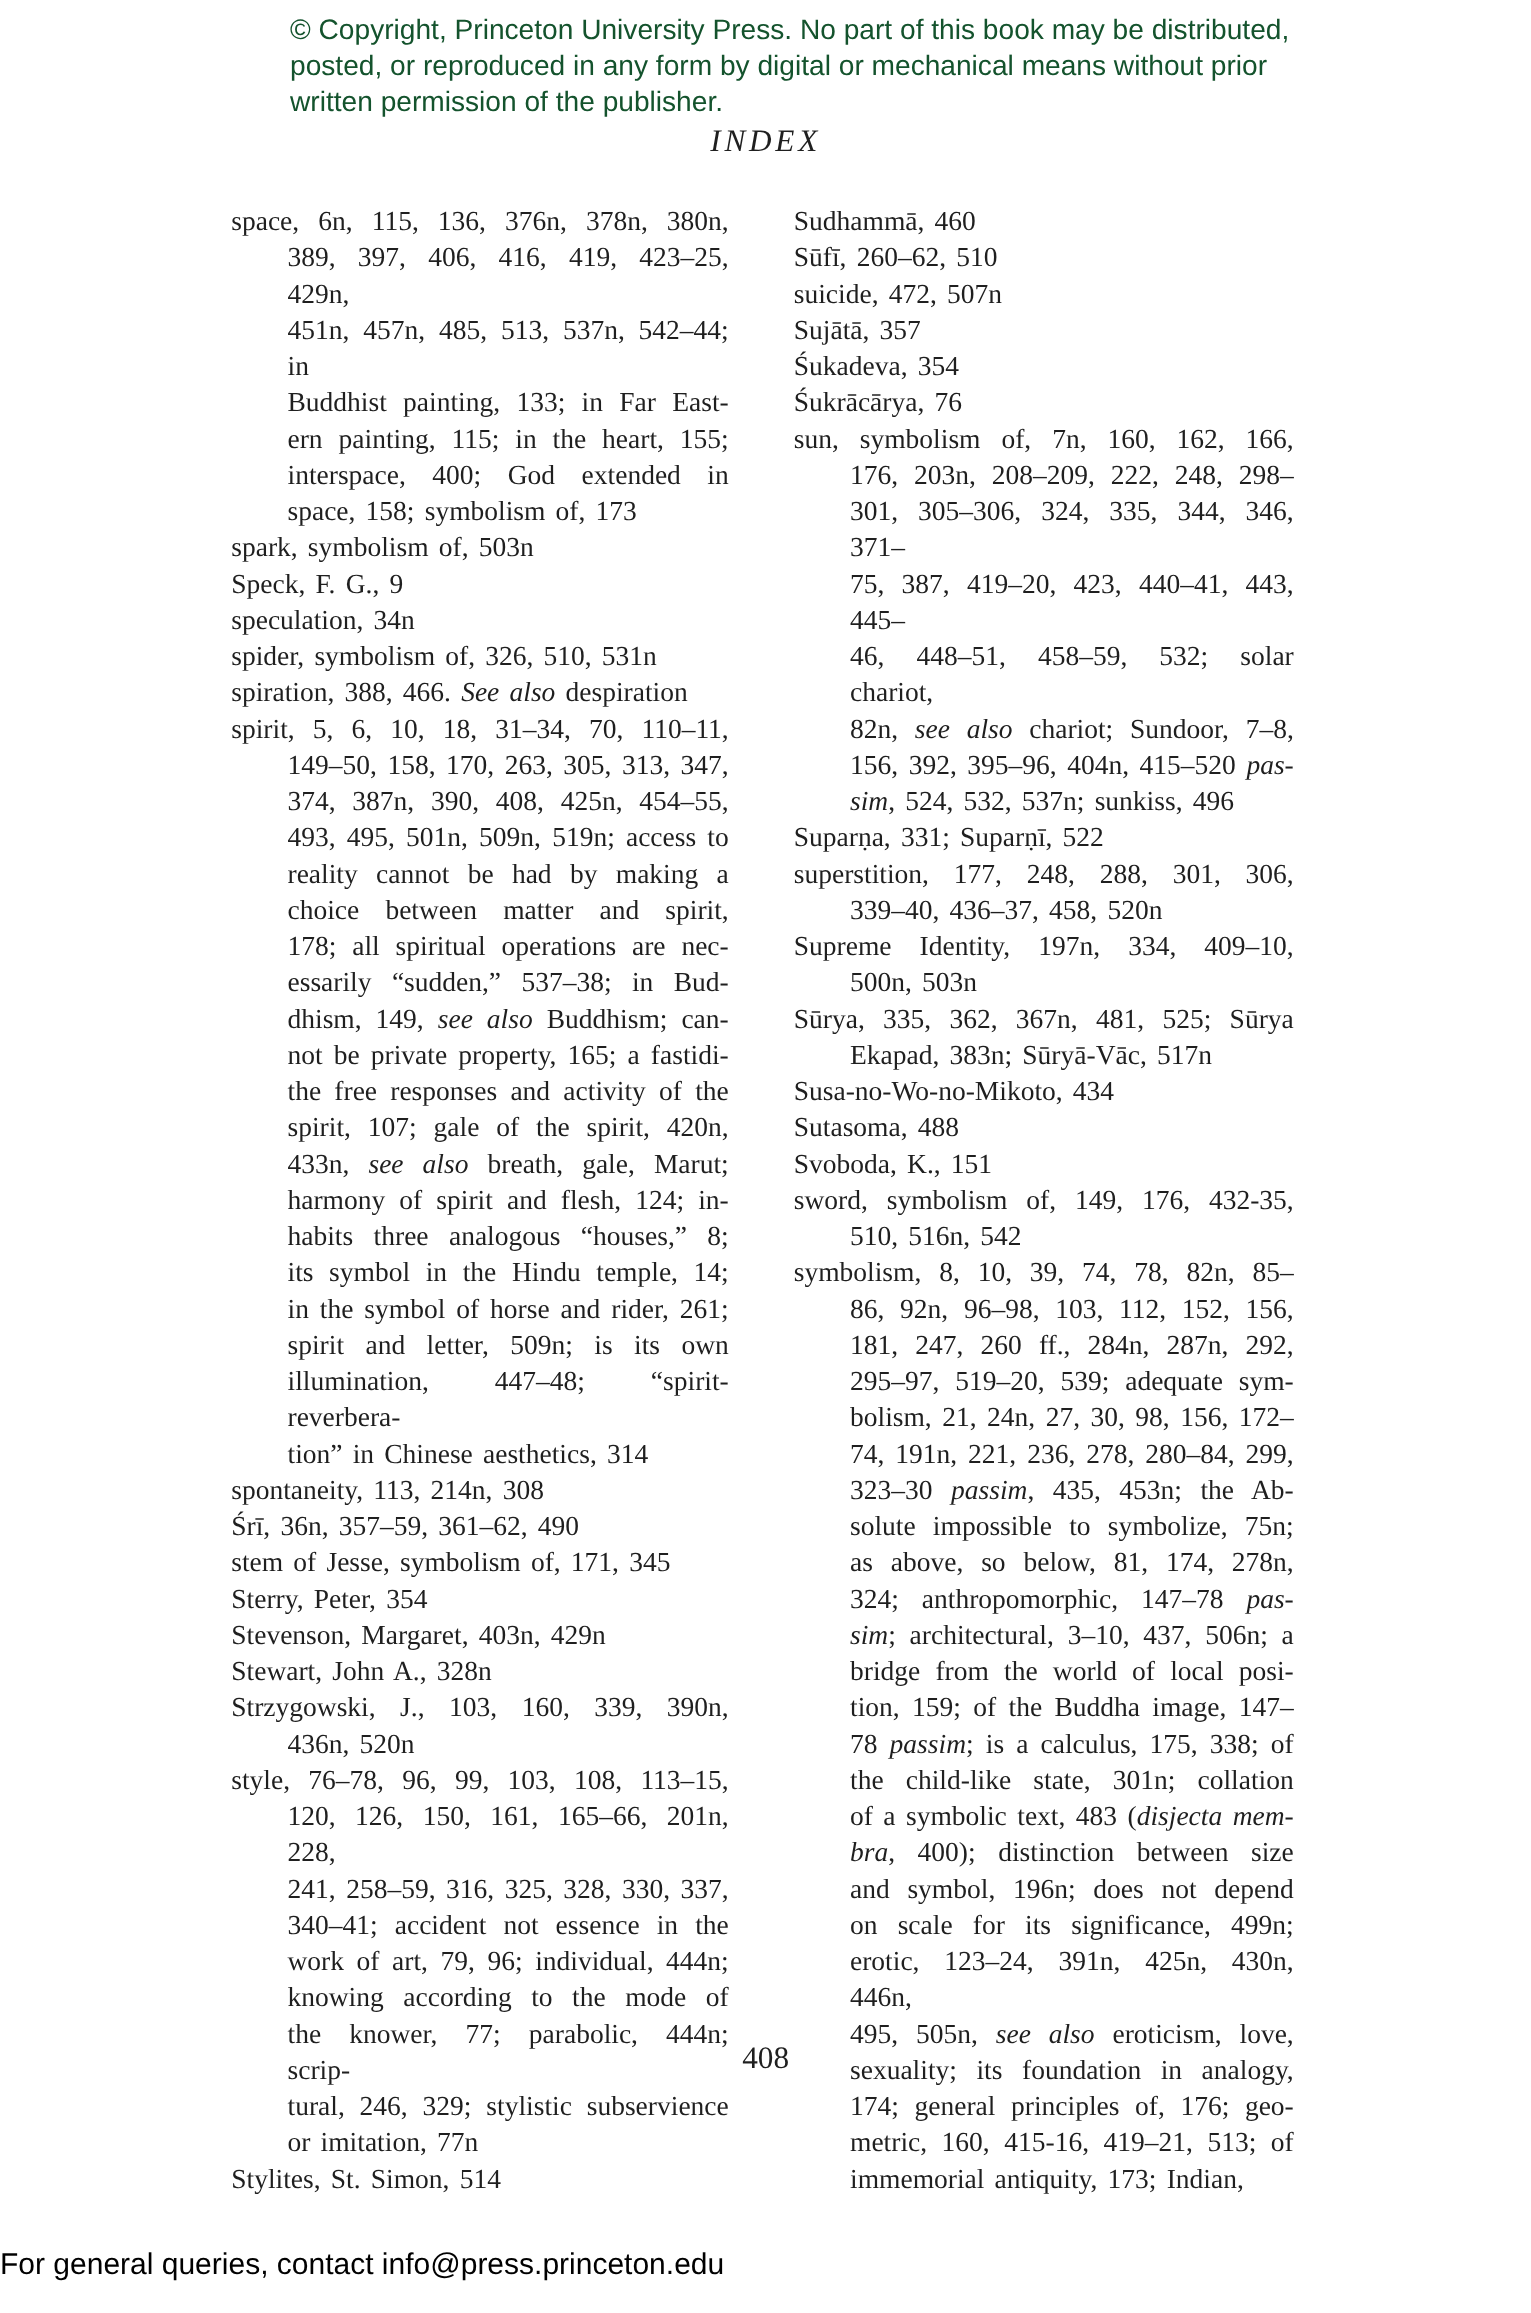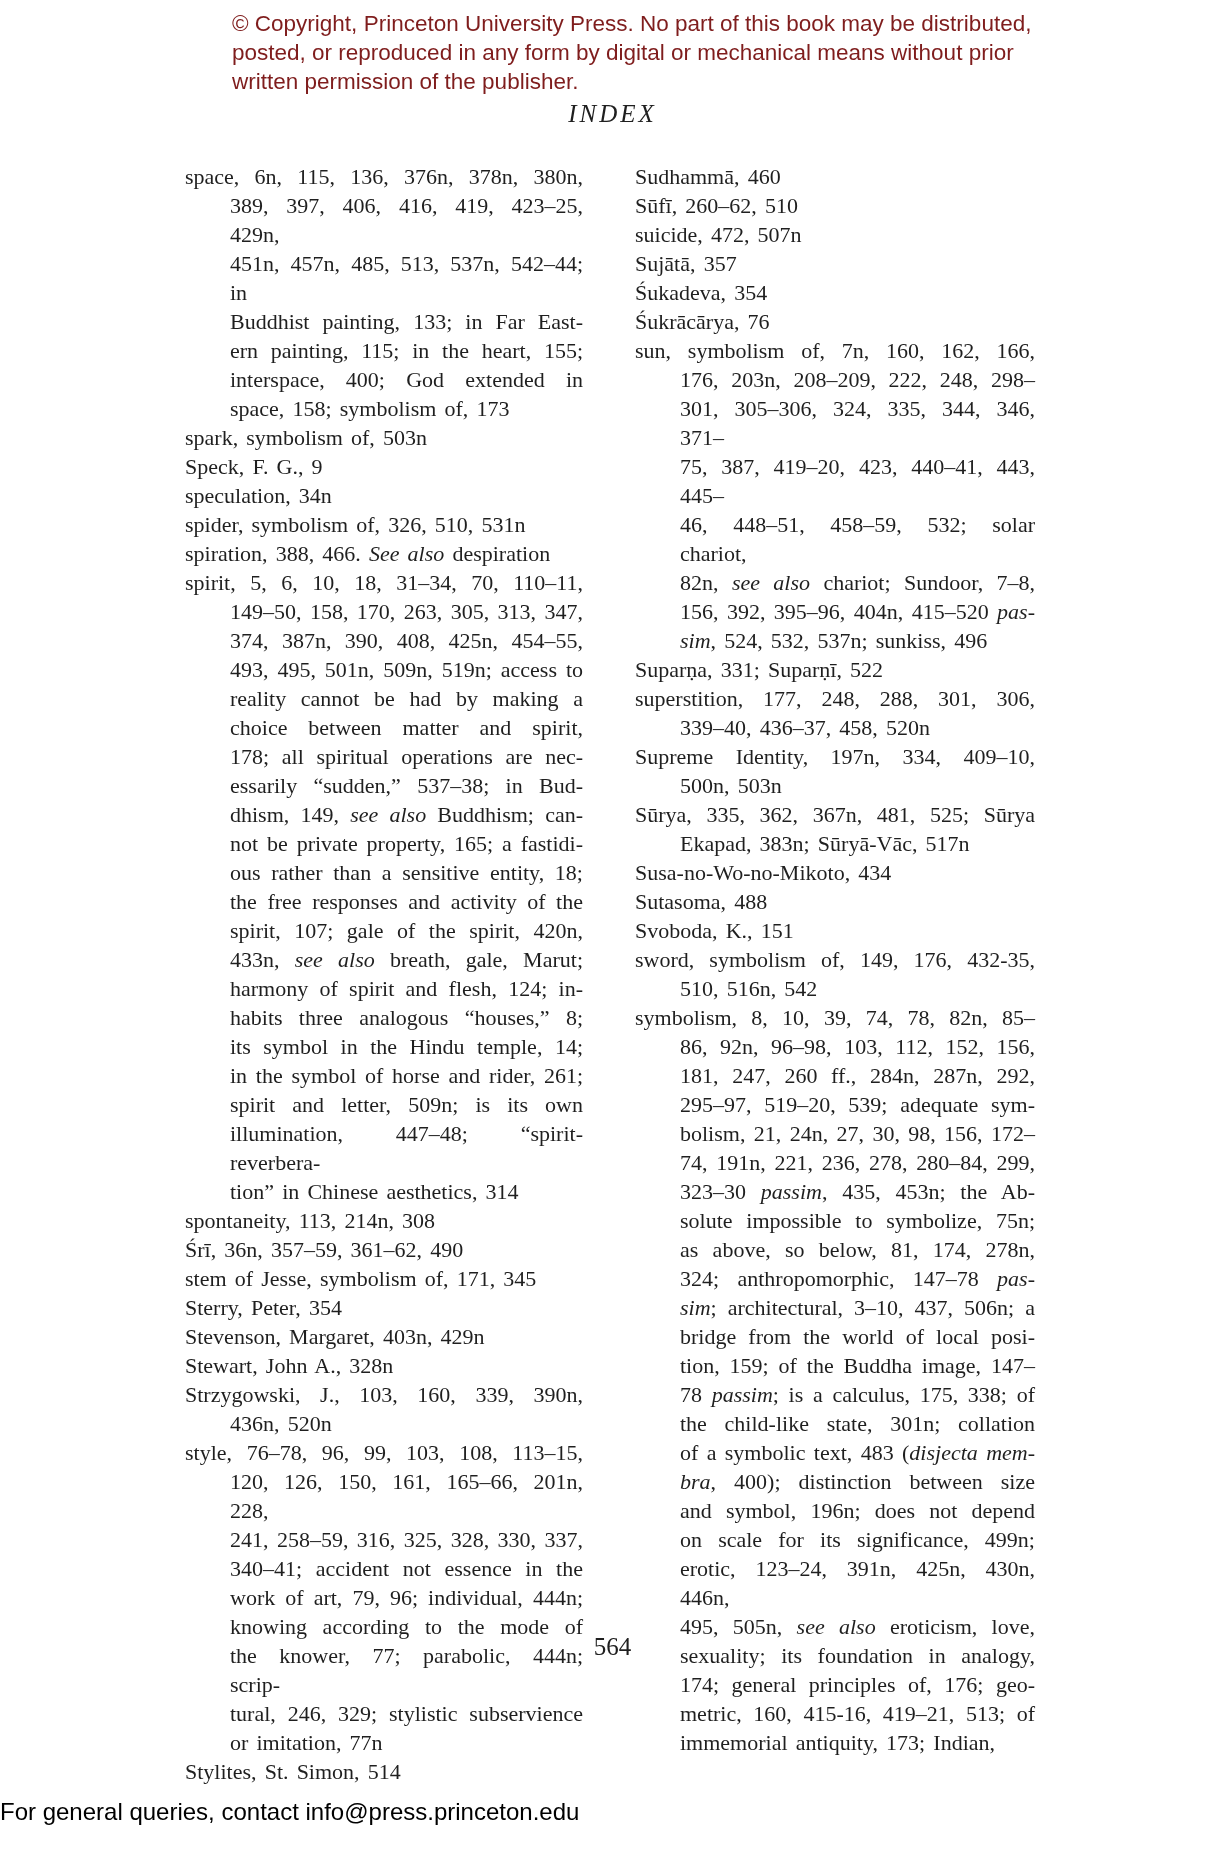--- a/index.html
+++ b/index.html
@@ -17,21 +17,21 @@
     color: #1f1f1f;
   }
   .copyright {
     position: absolute;
     left: 232px;
     top: 9px;
     width: 812px;
     font-family: "Liberation Sans", "DejaVu Sans", sans-serif;
     font-size: 22.5px;
     line-height: 29px;
-    color: #7f1d1d;
+    color: #14532d;
   }
   .index-heading {
     position: absolute;
     left: 0;
     right: 0;
     top: 100px;
     margin: 0;
     text-align: center;
     font-size: 25px;
     font-weight: normal;
@@ -125,21 +125,20 @@
           <div class="line first">spirit, 5, 6, 10, 18, 31–34, 70, 110–11,</div>
           <div class="line">149–50, 158, 170, 263, 305, 313, 347,</div>
           <div class="line">374, 387n, 390, 408, 425n, 454–55,</div>
           <div class="line">493, 495, 501n, 509n, 519n; access to</div>
           <div class="line">reality cannot be had by making a</div>
           <div class="line">choice between matter and spirit,</div>
           <div class="line">178; all spiritual operations are nec-</div>
           <div class="line">essarily “sudden,” 537–38; in Bud-</div>
           <div class="line">dhism, 149, <i>see also</i> Buddhism; can-</div>
           <div class="line">not be private property, 165; a fastidi-</div>
-          <div class="line">ous rather than a sensitive entity, 18;</div>
           <div class="line">the free responses and activity of the</div>
           <div class="line">spirit, 107; gale of the spirit, 420n,</div>
           <div class="line">433n, <i>see also</i> breath, gale, Marut;</div>
           <div class="line">harmony of spirit and flesh, 124; in-</div>
           <div class="line">habits three analogous “houses,” 8;</div>
           <div class="line">its symbol in the Hindu temple, 14;</div>
           <div class="line">in the symbol of horse and rider, 261;</div>
           <div class="line">spirit and letter, 509n; is its own</div>
           <div class="line">illumination, 447–48; “spirit-reverbera-</div>
           <div class="line last">tion” in Chinese aesthetics, 314</div>
@@ -261,17 +260,17 @@
           <div class="line">erotic, 123–24, 391n, 425n, 430n, 446n,</div>
           <div class="line">495, 505n, <i>see also</i> eroticism, love,</div>
           <div class="line">sexuality; its foundation in analogy,</div>
           <div class="line">174; general principles of, 176; geo-</div>
           <div class="line">metric, 160, 415-16, 419–21, 513; of</div>
           <div class="line last">immemorial antiquity, 173; Indian,</div>
         </div>
       </div>
   </div>
 
-  <div class="page-number">564</div>
+  <div class="page-number">408</div>
 
   <div class="footer-contact">For general queries, contact info@press.princeton.edu</div>
 
 </div>
 
 </body></html>

